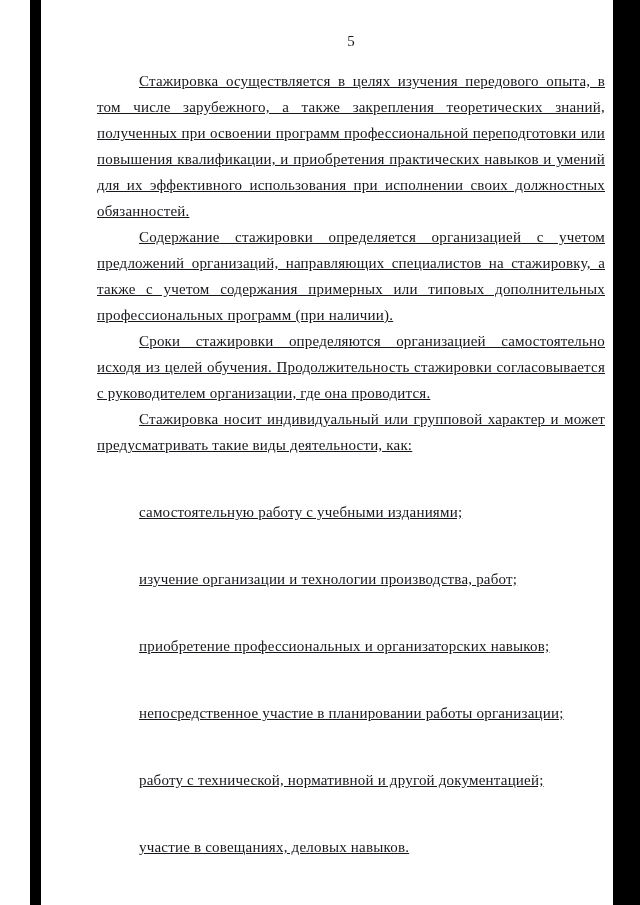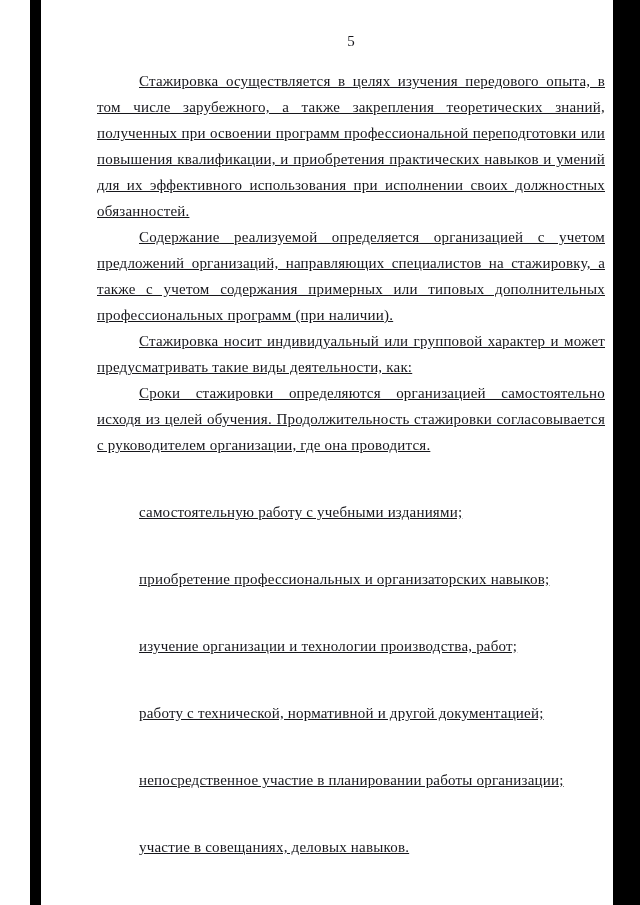--- a/index.html
+++ b/index.html
@@ -61,24 +61,24 @@
 
 <div class="page">
 
   <div class="scan-bar left"></div>
   <div class="scan-bar right"></div>
 
   <div class="text-column">
     <p class="page-number">5</p>
 
     <p class="para">Стажировка осуществляется в целях изучения передового опыта, в том числе зарубежного, а также закрепления теоретических знаний, полученных при освоении программ профессиональной переподготовки или повышения квалификации, и приобретения практических навыков и умений для их эффективного использования при исполнении своих должностных обязанностей.</p>
-    <p class="para">Содержание реализуемой определяется организацией с учетом предложений организаций, направляющих специалистов на стажировку, а также с учетом содержания примерных или типовых дополнительных профессиональных программ (при наличии).</p>
+    <p class="para">Содержание стажировки определяется организацией с учетом предложений организаций, направляющих специалистов на стажировку, а также с учетом содержания примерных или типовых дополнительных профессиональных программ (при наличии).</p>
+    <p class="para">Сроки стажировки определяются организацией самостоятельно исходя из целей обучения. Продолжительность стажировки согласовывается с руководителем организации, где она проводится.</p>
     <p class="para">Стажировка носит индивидуальный или групповой характер и может предусматривать такие виды деятельности, как:</p>
-    <p class="para">Сроки стажировки определяются организацией самостоятельно исходя из целей обучения. Продолжительность стажировки согласовывается с руководителем организации, где она проводится.</p>
     <p class="list-line">самостоятельную работу с учебными изданиями;</p>
+    <p class="list-line">изучение организации и технологии производства, работ;</p>
     <p class="list-line">приобретение профессиональных и организаторских навыков;</p>
-    <p class="list-line">изучение организации и технологии производства, работ;</p>
+    <p class="list-line">непосредственное участие в планировании работы организации;</p>
     <p class="list-line">работу с технической, нормативной и другой документацией;</p>
-    <p class="list-line">непосредственное участие в планировании работы организации;</p>
     <p class="list-line">участие в совещаниях, деловых навыков.</p>
   </div>
 
 </div>
 
 </body></html>

